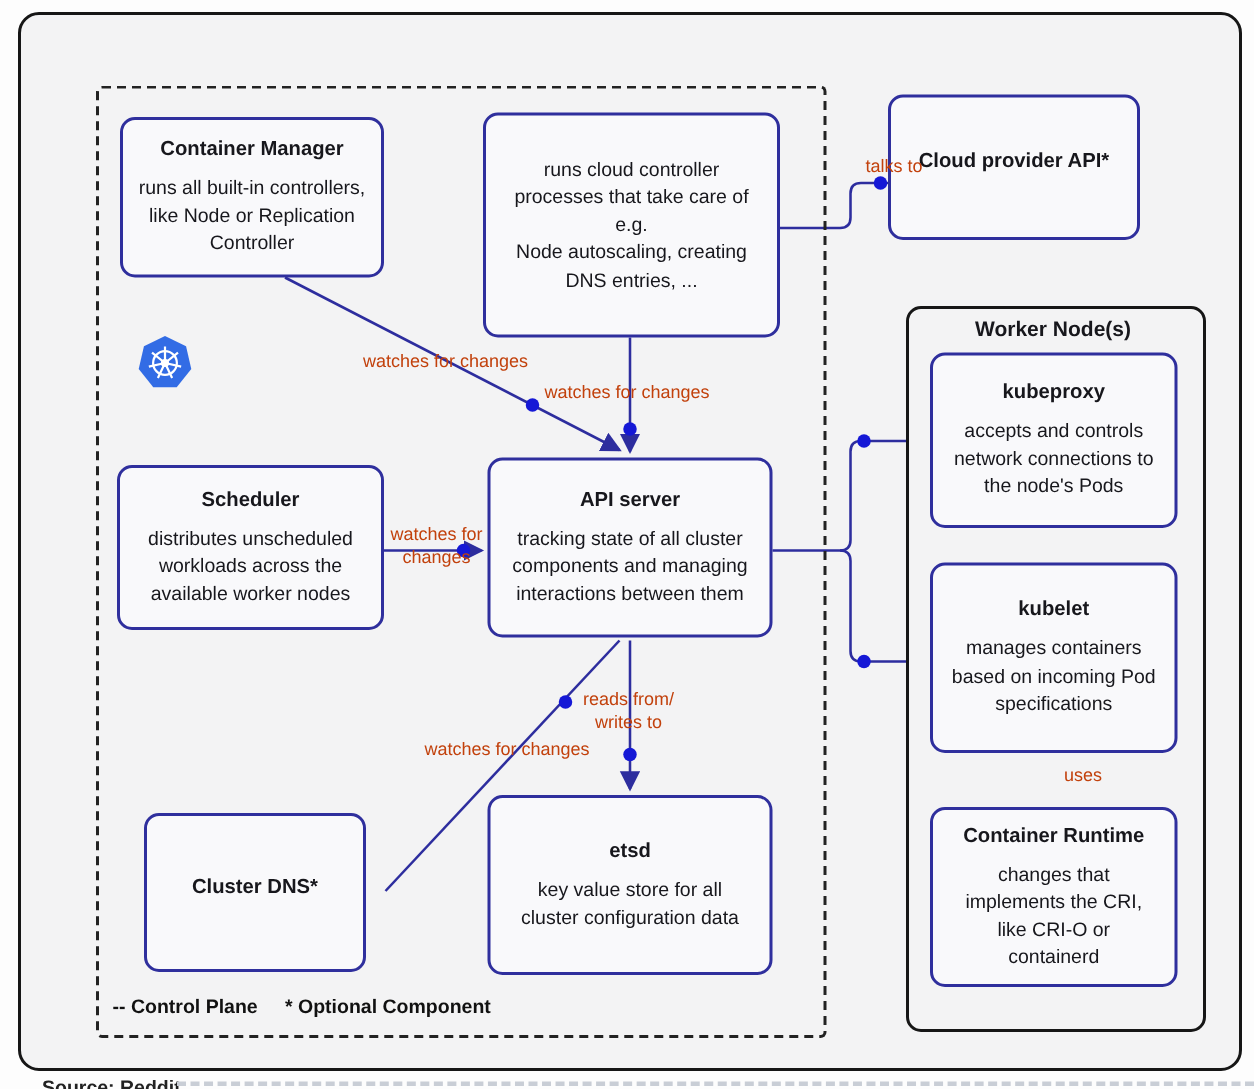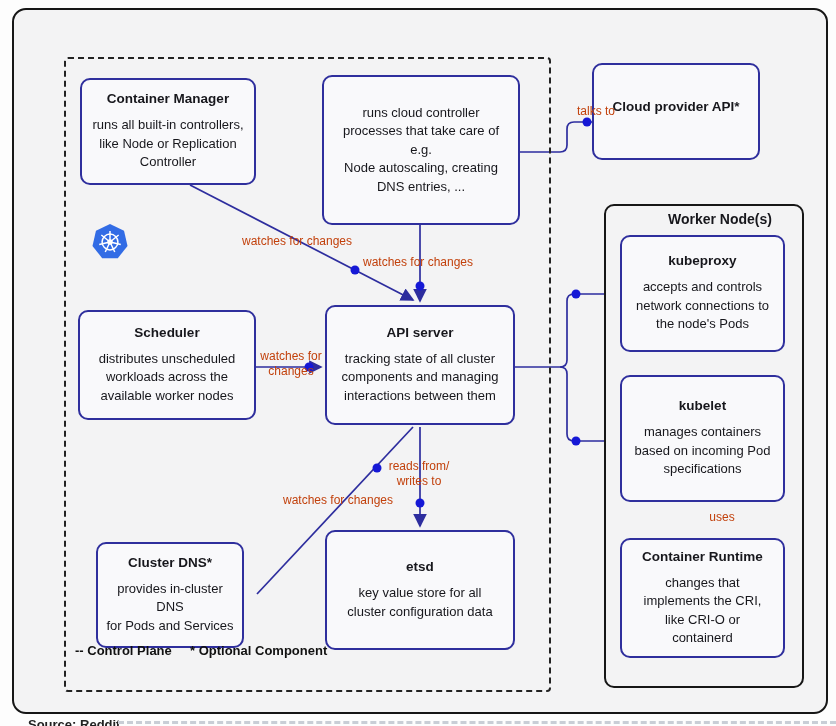--- a/index.html
+++ b/index.html
@@ -18,36 +18,36 @@
   .dashed-region{
     position:absolute;left:64px;top:57px;width:483px;height:631px;
     border:2px dashed #222;border-radius:4px;
   }
   .worker-region{
     position:absolute;left:604px;top:204px;width:196px;height:480px;
     border:2px solid #161616;border-radius:10px;background:var(--cardbg);
   }
   .worker-title{
     position:absolute;left:604px;top:211px;width:196px;text-align:center;
-    font-weight:bold;font-size:14px;margin-left:18px;
+    font-weight:bold;font-size:14px;
   }
   .node{
     position:absolute;background:var(--boxbg);border:2px solid var(--boxborder);
     border-radius:10px;box-sizing:border-box;display:flex;flex-direction:column;
     align-items:center;justify-content:center;text-align:center;padding:6px 8px;
   }
   .node .title{font-weight:bold;font-size:13.5px;margin-bottom:10px;white-space:pre-line;}
   .node .body{font-size:13px;line-height:1.42;white-space:pre-line;}
   svg.wires{position:absolute;left:0;top:0;width:836px;height:726px;}
   .lbl{
     position:absolute;font-size:12px;color:#c2410c;text-align:center;
     transform:translate(-50%,-50%);white-space:pre-line;line-height:1.25;
   }
   .legend{
-    position:absolute;top:643px;font-weight:bold;font-size:13px;color:#111;
+    position:absolute;top:663px;font-weight:bold;font-size:13px;color:#111;
   }
   .k8s-logo{position:absolute;left:91px;top:223px;width:38px;height:38px;}
   .caption{
     position:absolute;left:28px;top:717px;font-weight:bold;font-size:13px;color:#222;
   }
   .caption-dashes{
     position:absolute;left:118px;top:721px;width:718px;height:0;
     border-top:3px dashed #c9ced6;
   }
 </style>
@@ -142,22 +142,20 @@
 </div>
 
 <div class="node" style="left:325px;top:530px;width:190px;height:120px">
   <div class="title">etsd</div>
   <div class="body">key value store for all
 cluster configuration data</div>
 </div>
 
 <div class="node" style="left:96px;top:542px;width:148px;height:106px">
   <div class="title">Cluster DNS*</div>
-  <div class="body">provides in-cluster DNS
-for Pods and Services</div>
 </div>
 
 <div class="node" style="left:620px;top:235px;width:165px;height:117px">
   <div class="title">kubeproxy</div>
   <div class="body">accepts and controls
 network connections to
 the node's Pods</div>
 </div>
 
 <div class="node" style="left:620px;top:375px;width:165px;height:127px">

